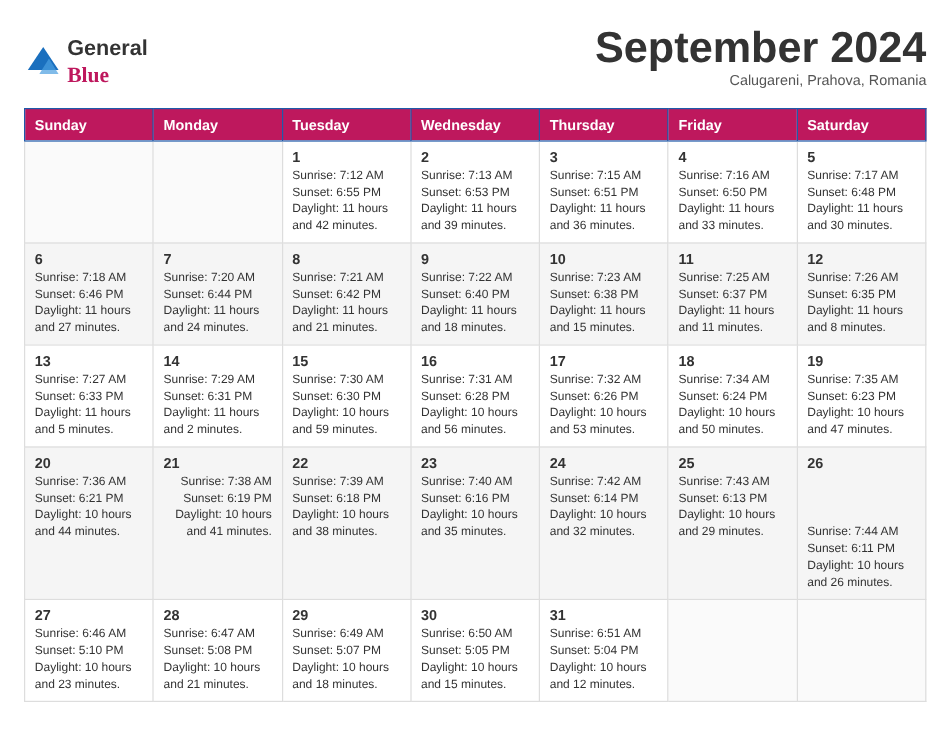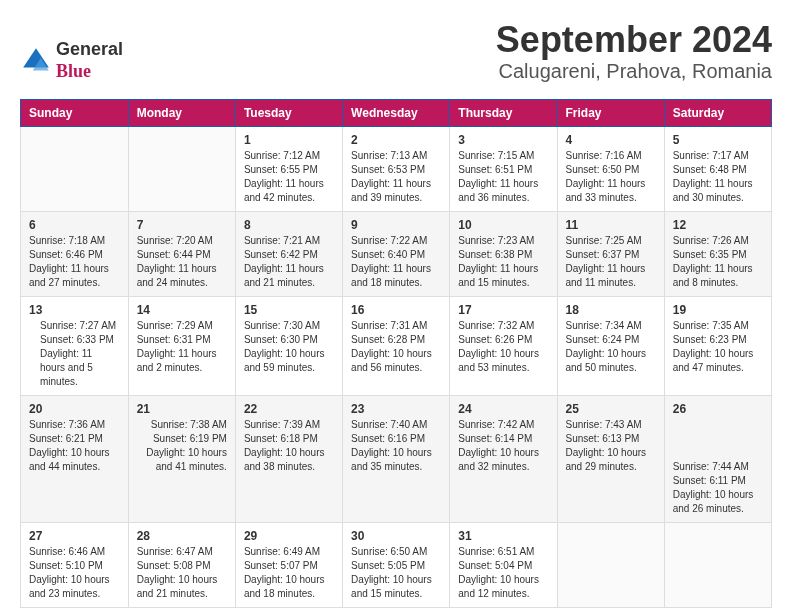--- a/index.html
+++ b/index.html
@@ -35,21 +35,21 @@
     .title-block {
       text-align: right;
     }
     .month-title {
       font-size: 36px;
       font-weight: bold;
       color: #333;
       line-height: 1.1;
     }
     .location {
-      font-size: 20px;
+      font-size: 12px;
       color: #555;
     }
     table {
       width: 100%;
       border-collapse: collapse;
       font-size: 11px;
     }
     thead tr {
       background-color: #be185d;
       color: white;
@@ -203,21 +203,21 @@
         <td>
           <span class="day-num">12</span>
           <div class="cell-content" style="white-space: pre-line;">Sunrise: 7:26 AM
 Sunset: 6:35 PM
 Daylight: 11 hours and 8 minutes.</div>
         </td>
       </tr>
       <tr>
         <td>
           <span class="day-num">13</span>
-          <div class="cell-content" style="white-space: pre-line; margin-left: 11px;">Sunrise: 7:27 AM
+          <div class="cell-content" style="white-space: pre-line;">Sunrise: 7:27 AM
 Sunset: 6:33 PM
 Daylight: 11 hours and 5 minutes.</div>
         </td>
         <td>
           <span class="day-num">14</span>
           <div class="cell-content" style="white-space: pre-line;">Sunrise: 7:29 AM
 Sunset: 6:31 PM
 Daylight: 11 hours and 2 minutes.</div>
         </td>
         <td>

